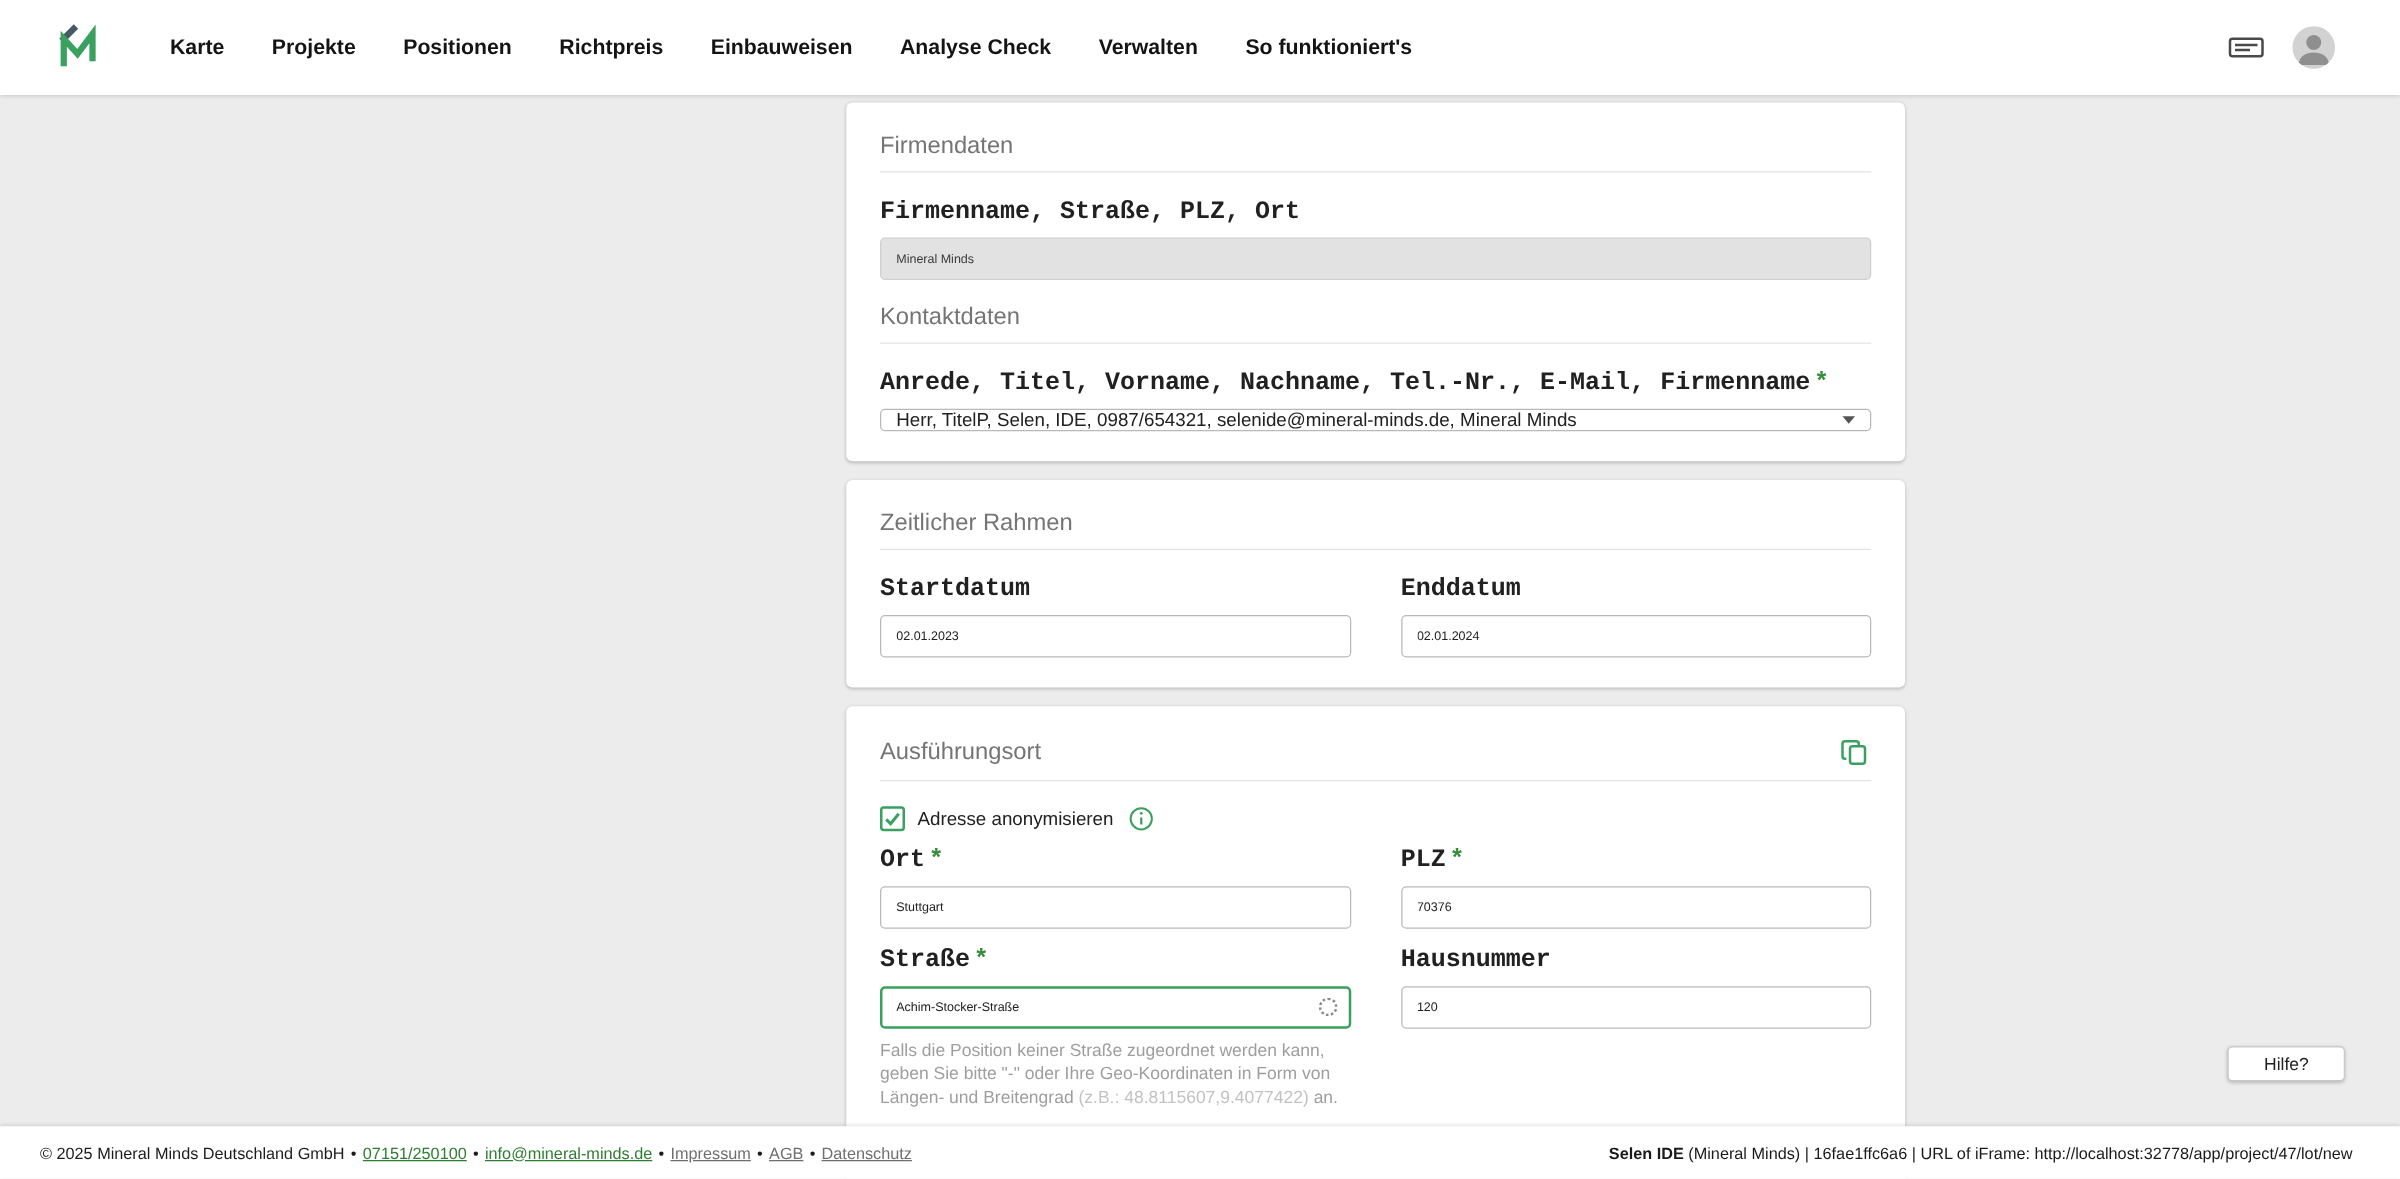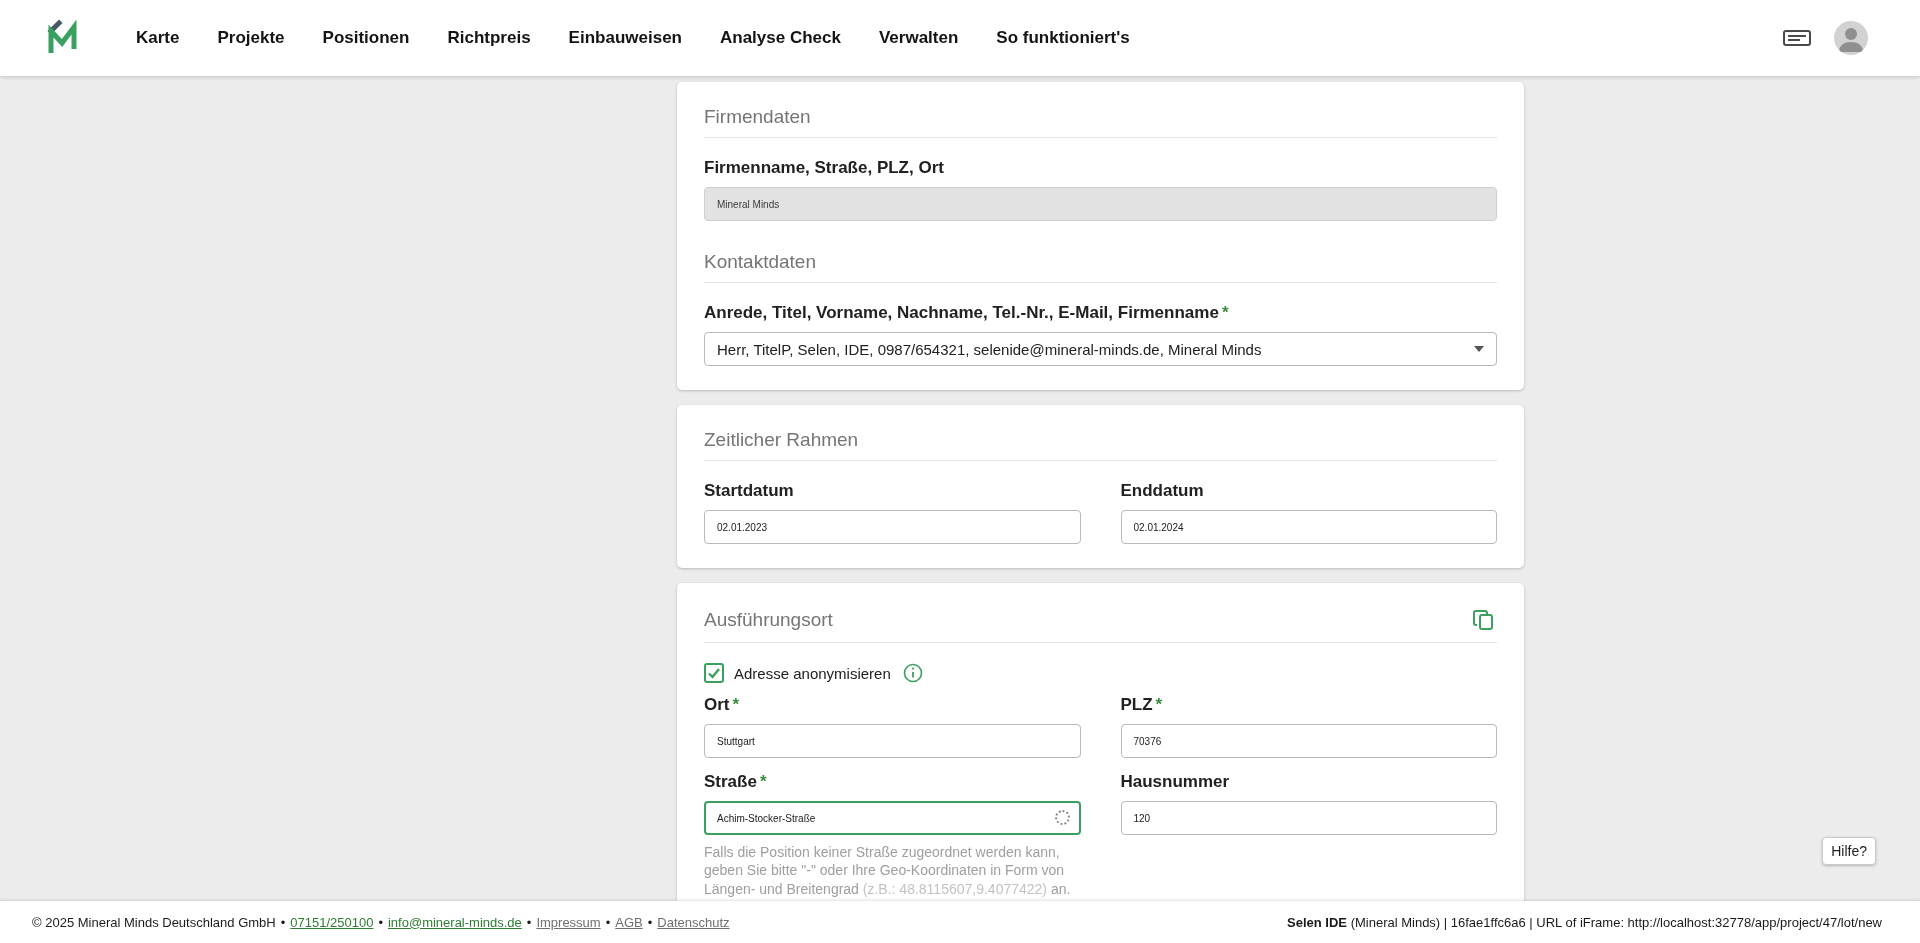--- a/index.html
+++ b/index.html
@@ -34,35 +34,35 @@
     background:#fff; border-radius:5px; box-shadow:0 1px 3px rgba(0,0,0,.22);
     padding:24px 27px; margin-top:15px;
   }
   .card-partial-bottom {
     height:26px; background:#fff; border-radius:5px 5px 0 0;
     box-shadow:0 1px 3px rgba(0,0,0,.22); margin-top:16px;
   }
 
   .section-title { font-size:19px; font-weight:400; color:#757575; line-height:22px; }
   .divider { border-bottom:1px solid #e3e3e3; margin-top:9px; }
-  .sub-gap { margin-top:30px; }
-
-  .field-label { display:block; font-size:17px; font-weight:700; color:#212121; margin:20px 0 9px; }
+  .sub-gap { margin-top:19px; }
+
+  .field-label { display:block; font-size:20px; font-weight:700; color:#212121; margin:20px 0 9px;font-family:Liberation Mono, monospace; }
   .req { color:#388e3c; margin-left:3px; font-weight:700; }
 
   input.text {
     width:100%; height:34px; border:1px solid #b9b9b9; border-radius:4px;
     padding:0 12px; font-size:10px; color:#212121; background:#fff; outline:none;
     font-family:"Liberation Sans", sans-serif;
   }
   input.text.disabled { background:#e2e2e2; border-color:#cfcfcf; color:#3c3c3c; }
   input.text.focused { border:2px solid #3aa05f; padding:0 11px; }
 
   .select {
-    height:34px; border:1px solid #b9b9b9; border-radius:4px; background:#fff;
+    height:18px; border:1px solid #b9b9b9; border-radius:4px; background:#fff;
     display:flex; align-items:center; justify-content:space-between;
     padding:0 12px; font-size:15px; color:#212121; cursor:pointer;
   }
   .caret { width:0; height:0; border-left:5px solid transparent; border-right:5px solid transparent; border-top:6px solid #555; }
 
   .grid2 { display:grid; grid-template-columns:1fr 1fr; column-gap:40px; align-items:start; }
 
   .card-head { display:flex; justify-content:space-between; align-items:center; }
   .copy-btn { width:26px; height:26px; cursor:pointer; flex:0 0 auto; }
 
@@ -80,21 +80,21 @@
     border:2px dotted #8a8a8a; border-radius:50%; animation:spin 1.2s linear infinite;
   }
   @keyframes spin { to { transform:rotate(360deg); } }
 
   .hint { font-size:14px; color:#9e9e9e; line-height:1.32; margin-top:8px; }
   .hint .muted { color:#c2c2c2; }
 
   
   .help-btn {
     position:fixed; right:44px; bottom:78px; background:#fff; border:1px solid #c9c9c9;
-    border-radius:4px; padding:5px 8px; font-size:14px; color:#212121;
+    border-radius:4px; padding:5px 28px; font-size:14px; color:#212121;
     box-shadow:0 1px 3px rgba(0,0,0,.22); cursor:pointer; z-index:30;
     font-family:"Liberation Sans", sans-serif;
   }
 
   
   .footer {
     position:fixed; left:0; right:0; bottom:0; height:42px; background:#fff;
     box-shadow:0 -1px 3px rgba(0,0,0,.12); display:flex; align-items:center;
     justify-content:space-between; padding:0 38px 0 32px; font-size:13px; color:#1c1c1c; z-index:25;
   }

